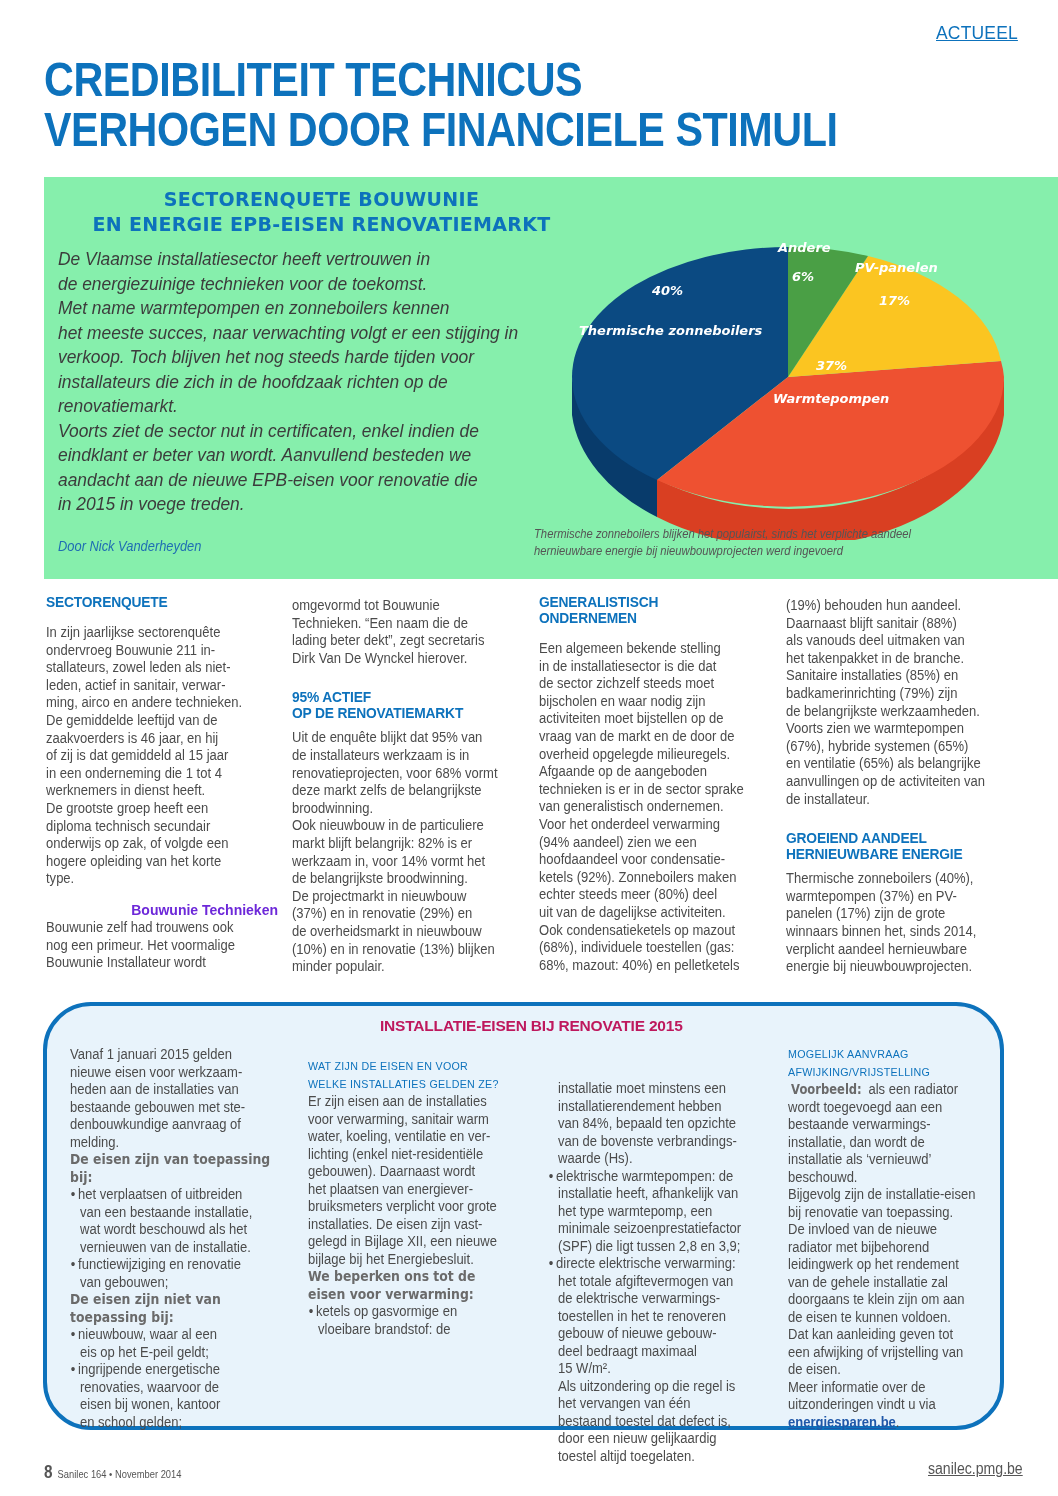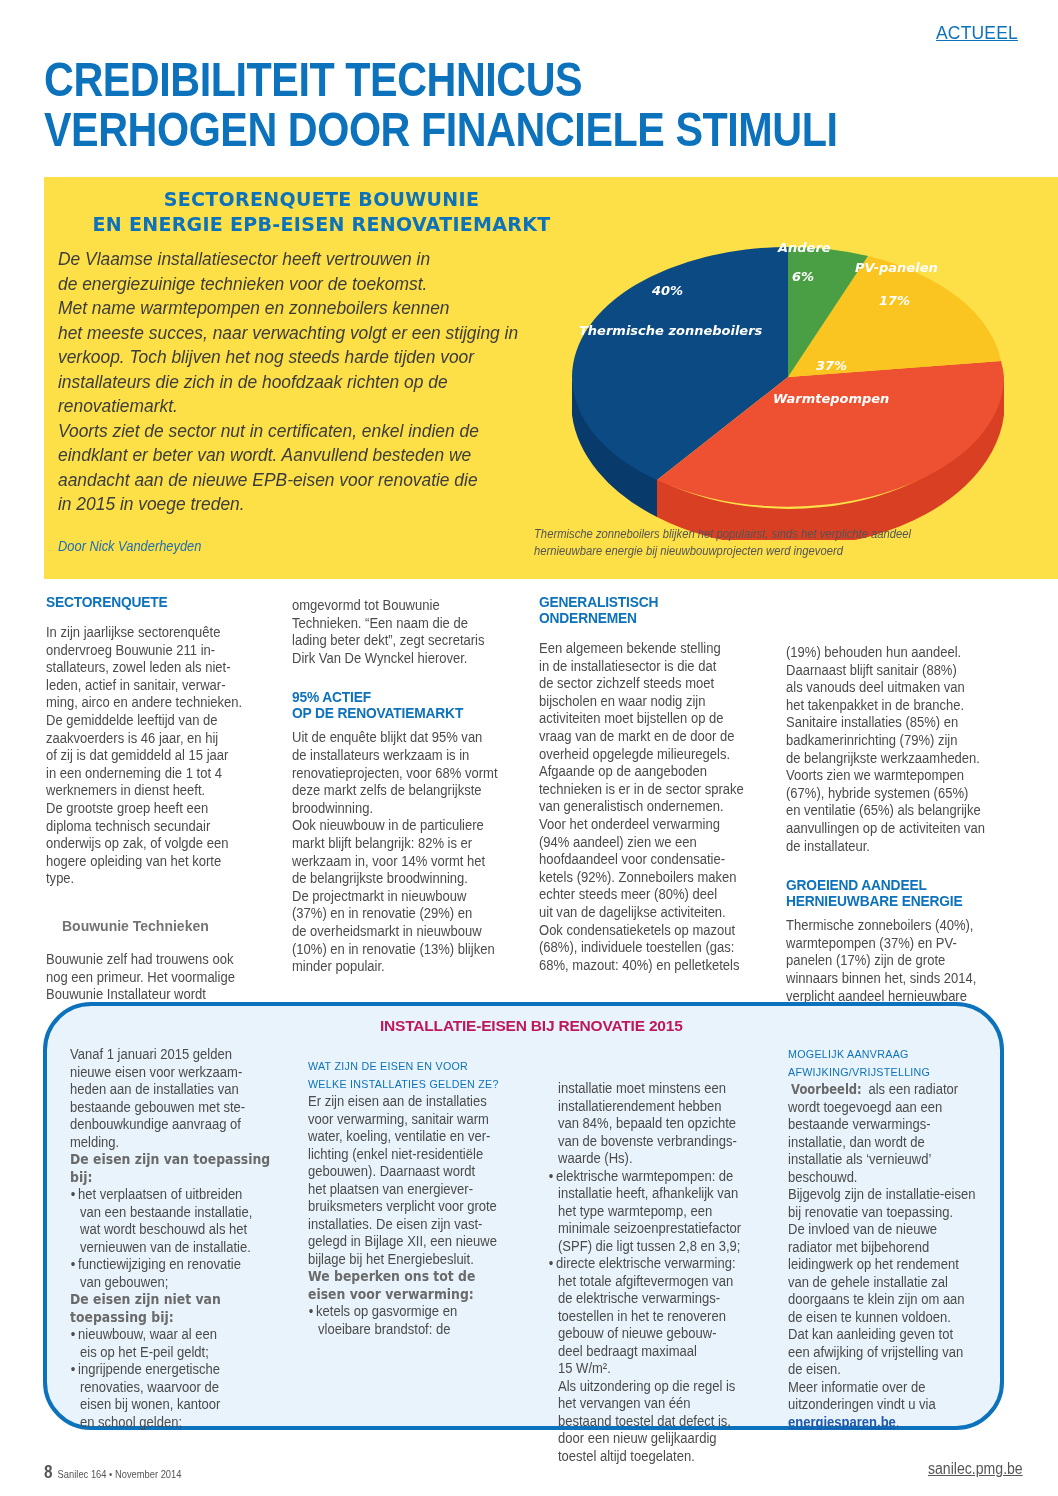--- a/index.html
+++ b/index.html
@@ -1,35 +1,35 @@
 <!DOCTYPE html>
 <html><head>
 <meta charset="utf-8">
 <style>
   html, body { margin: 0; padding: 0; background: #ffffff; }
   body { width: 1058px; height: 1496px; position: relative; overflow: hidden; font-family: "Liberation Sans", "DejaVu Sans", sans-serif; color: #4a4a4a; }
   .section-tag { position: absolute; top: 22px; left: 936px; font-size: 19px; color: #0d72bc; text-decoration: underline; letter-spacing: 0.2px; transform: scaleX(0.92); transform-origin: left; }
   .title { position: absolute; left: 44px; top: 55px; width: 1000px; margin: 0; font-family: "Liberation Sans", sans-serif; font-weight: bold; font-size: 48px; line-height: 50px; color: #0d72bc; letter-spacing: -0.5px; transform: scaleX(0.86); transform-origin: left; }
   .title span { display: block; }
-  .intro-box { position: absolute; left: 44px; top: 177px; width: 1014px; height: 402px; background: #fde047; }
+  .intro-box { position: absolute; left: 44px; top: 177px; width: 1014px; height: 402px; background: #86efac; }
   .intro-heading { position: absolute; left: 0; top: 10px; width: 555px; text-align: center; margin: 0; font-family: "DejaVu Sans", sans-serif; font-weight: bold; color: #0d72bc; font-size: 19px; line-height: 25px; letter-spacing: 0.3px; }
   .intro-heading span { display: block; }
   .intro-text { position: absolute; left: 14px; top: 70px; width: 520px; font-style: italic; font-size: 18.5px; line-height: 24.5px; color: #3c3c3c; margin: 0; transform: scaleX(0.94); transform-origin: left; }
   .intro-text span { display: block; white-space: nowrap; }
   .byline { position: absolute; left: 14px; top: 361px; font-style: italic; font-size: 14px; color: #1f6db3; transform: scaleX(0.92); transform-origin: left; }
   .chart { position: absolute; left: 566px; top: 215px; width: 444px; height: 325px; }
   .chart-caption { position: absolute; left: 534px; top: 526px; width: 470px; font-style: italic; font-size: 12.5px; line-height: 17px; color: #555; transform: scaleX(0.9); transform-origin: left; }
   .chart-caption span { display: block; white-space: nowrap; }
   .pie-label { font-family: "DejaVu Sans", sans-serif; font-weight: bold; font-style: italic; fill: #ffffff; font-size: 13px; }
   .col { position: absolute; top: 594px; width: 232px; font-size: 14px; line-height: 17.6px; color: #4b4b4b; }
   .col p { margin: 0; }
   .col .line { display: block; white-space: nowrap; transform: scaleX(0.93); transform-origin: left; }
   .h2 { font-weight: bold; color: #0d72bc; font-size: 15px; line-height: 16px; margin: 0; letter-spacing: -0.2px; transform: scaleX(0.92); transform-origin: left; }
   .h2 span { display: block; }
-  .h3 { font-weight: bold; color: #737373; font-size: 14px; line-height: 17px; margin: 16px; }
+  .h3 { font-weight: bold; color: #6d28d9; font-size: 14px; line-height: 17px; margin: 0; text-align: right; }
   .gap-s { height: 14px; }
   .gap-m { height: 22px; }
   .box2 { position: absolute; left: 43px; top: 1002px; width: 953px; height: 420px; background: #e8f3fb; border: 4px solid #0d72bc; border-radius: 48px 48px 48px 48px; }
   .box2-title { position: absolute; top: 1017px; left: 380px; font-weight: bold; color: #be185d; font-size: 15.5px; letter-spacing: -0.2px; }
   .col2 { position: absolute; top: 1046px; width: 230px; font-size: 14px; line-height: 17.5px; color: #4b4b4b; }
   .col2 .line { display: block; white-space: nowrap; transform: scaleX(0.93); transform-origin: left; }
   .col2 .b { font-family: "DejaVu Sans", sans-serif; font-weight: bold; color: #6a6a6a; font-size: 13.5px; transform: scaleX(0.92); }
   .col2 .ind { padding-left: 10px; }
   .col2 .bul::before { content: "\2022"; margin-right: 3px; margin-left: -10px; color: #4b4b4b; }
   .col2 .sc { color: #0d72bc; font-size: 11.5px; letter-spacing: 0.3px; text-transform: uppercase; }
@@ -181,21 +181,21 @@
     <span class="line">hoofdaandeel voor condensatie-</span>
     <span class="line">ketels (92%). Zonneboilers maken</span>
     <span class="line">echter steeds meer (80%) deel</span>
     <span class="line">uit van de dagelijkse activiteiten.</span>
     <span class="line">Ook condensatieketels op mazout</span>
     <span class="line">(68%), individuele toestellen (gas:</span>
     <span class="line">68%, mazout: 40%) en pelletketels</span>
   </p>
 </div>
 
-<div class="col" style="left:786px; top:597px; width:250px;margin-top:47px;">
+<div class="col" style="left:786px; top:597px; width:250px;">
   <p>
     <span class="line">(19%) behouden hun aandeel.</span>
     <span class="line">Daarnaast blijft sanitair (88%)</span>
     <span class="line">als vanouds deel uitmaken van</span>
     <span class="line">het takenpakket in de branche.</span>
     <span class="line">Sanitaire installaties (85%) en</span>
     <span class="line">badkamerinrichting (79%) zijn</span>
     <span class="line">de belangrijkste werkzaamheden.</span>
     <span class="line">Voorts zien we warmtepompen</span>
     <span class="line">(67%), hybride systemen (65%)</span>

